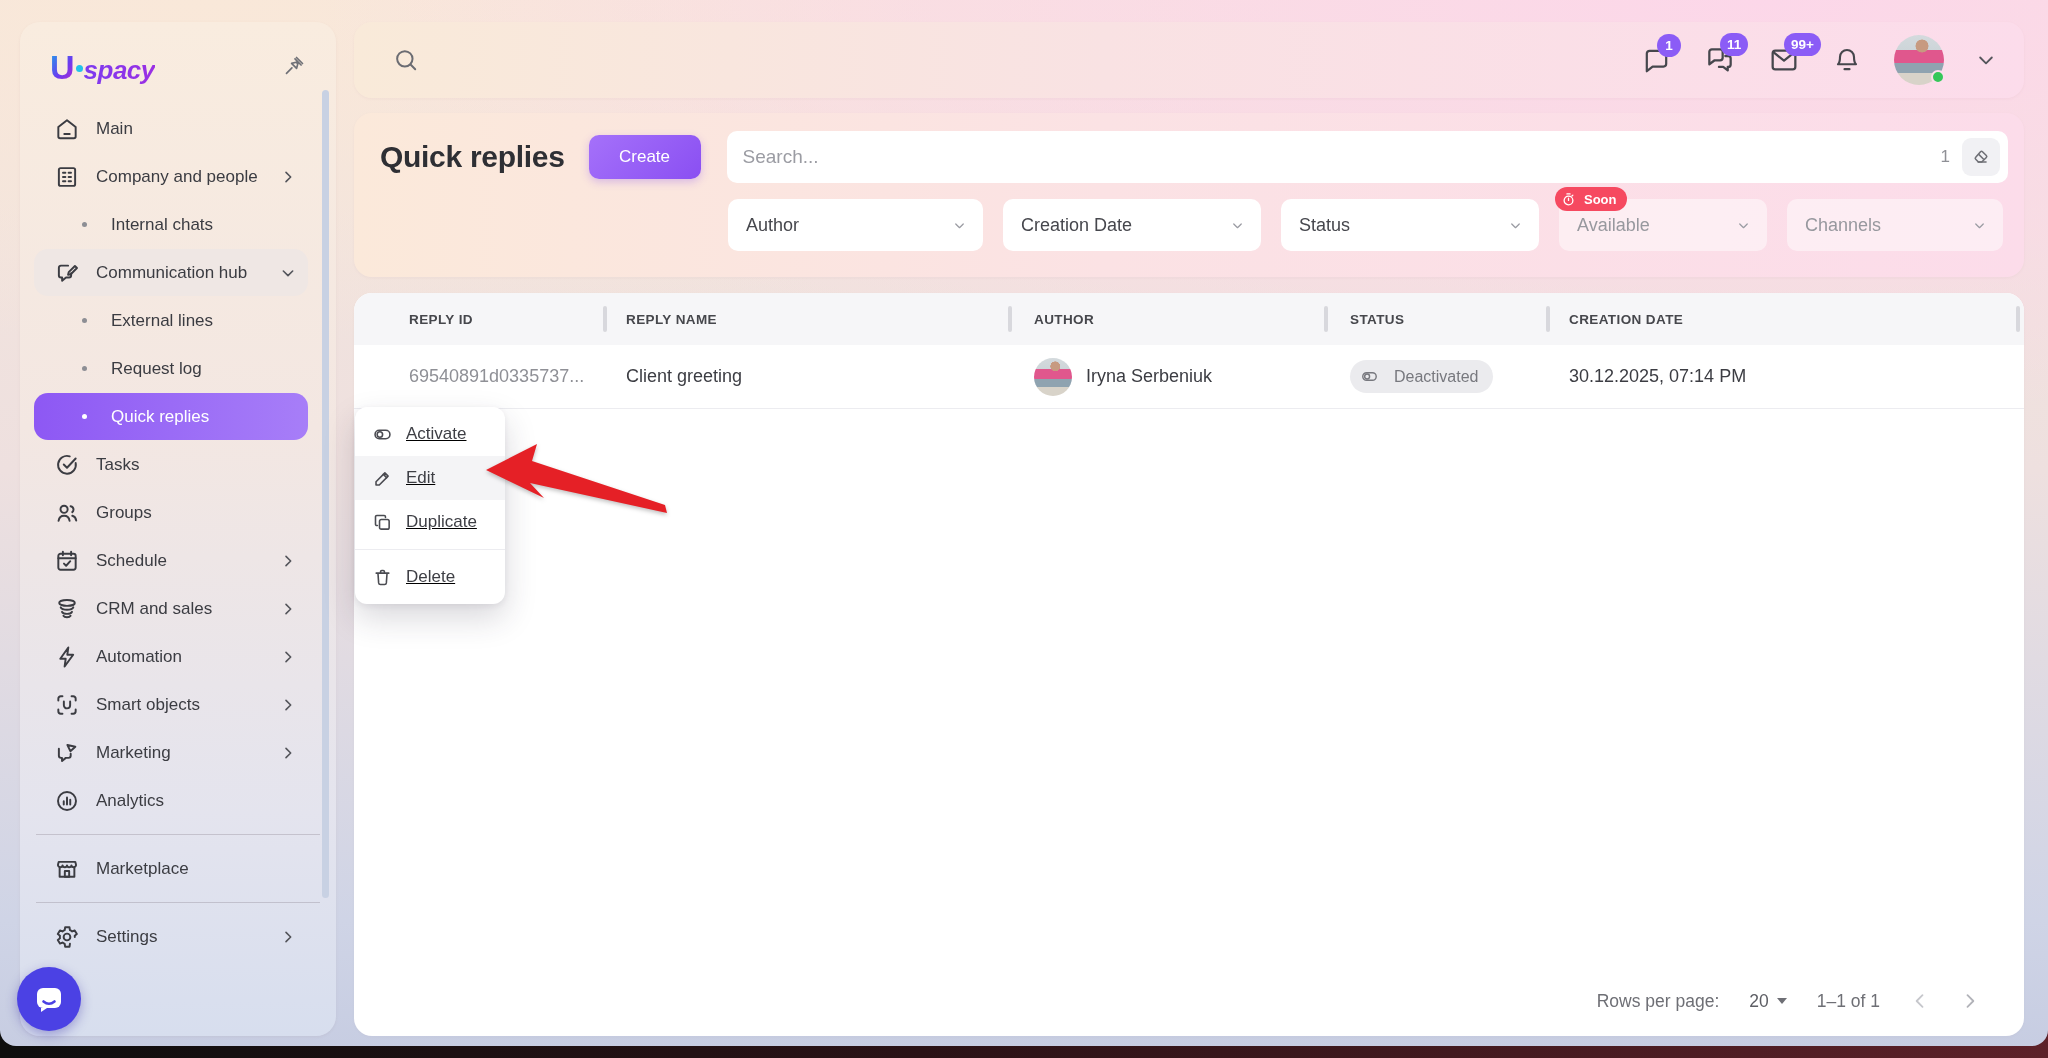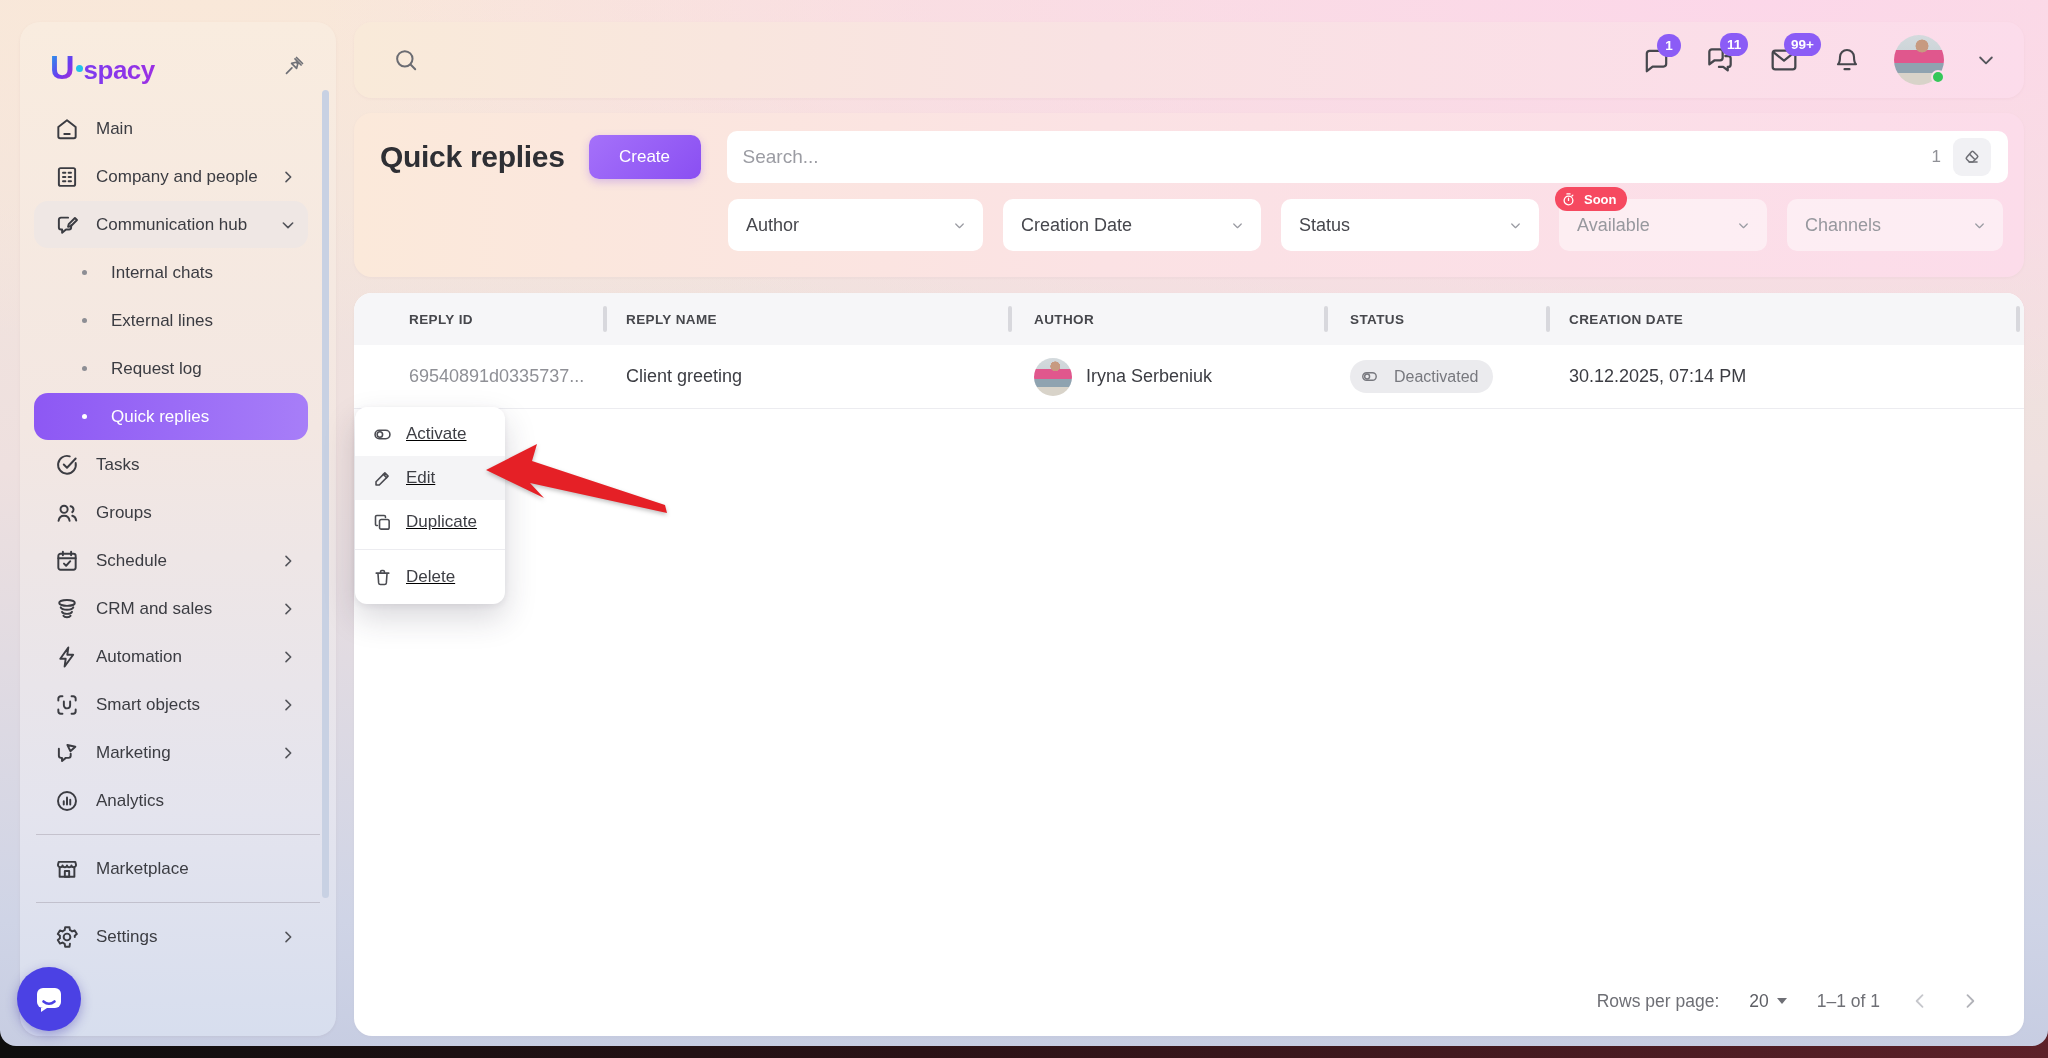--- a/index.html
+++ b/index.html
@@ -19,21 +19,21 @@
     background:linear-gradient(180deg,#f9ecdf 0%,#f3e7e2 40%,#e4e4ee 78%,#d7deee 100%);
     box-shadow:0 1px 3px rgba(150,120,120,.10); overflow:hidden; }
   .logo-row { display:flex; align-items:center; justify-content:space-between; padding:28px 30px 14px 30px; }
   .logo { display:flex; align-items:baseline; cursor:pointer; position:relative; }
   .logo-u { font-size:34px; font-weight:800; line-height:1;
     background:linear-gradient(130deg,#1ba8e8 0%,#6a3bf0 55%,#c227c9 100%);
     -webkit-background-clip:text; background-clip:text; color:transparent; }
   .logo-dot { width:7px; height:7px; border-radius:50%; background:#21c3ea; margin:0 1px 14px 1px; align-self:flex-end; }
   .logo-text { font-size:26px; font-weight:800; letter-spacing:-.5px;
     background:linear-gradient(100deg,#7a3bf0 0%,#9c2fe3 100%);
-    -webkit-background-clip:text; background-clip:text; color:transparent; }
+    -webkit-background-clip:text; background-clip:text; color:transparent;font-style:italic; }
   .pin { color:#6f7076; cursor:pointer; }
   .nav { position:relative; padding:4px 0 0 0; }
   .nav-item { height:47px; display:flex; align-items:center; margin:1px 28px 1px 14px;
     border-radius:14px; padding:0 12px 0 20px; cursor:pointer; color:#3b3c42; font-size:17px; }
   .nav-item .nicon { width:26px; height:26px; margin-right:16px; flex:0 0 auto; display:flex; align-items:center; }
   .nav-item .nlabel { flex:1; white-space:nowrap; }
   .nav-item .nchev { color:#54555b; display:flex; }
   .nav-item.parent-active { background:#efe7e4; }
   .nav-sub { padding-left:48px; }
   .bullet { width:5px; height:5px; border-radius:50%; background:#8d8e94; margin-right:24px; flex:0 0 auto; }
@@ -66,21 +66,21 @@
   
   .header-card { position:absolute; left:354px; top:113px; width:1670px; height:164px; border-radius:18px;
     background:linear-gradient(90deg,#fbe9da 0%,#fbe2e4 45%,#fcdcea 100%);
     box-shadow:0 1px 3px rgba(170,130,140,.08); padding:18px 16px 0 26px; }
   .hrow1 { display:flex; align-items:center; height:52px; }
   .title { font-size:30px; font-weight:700; color:#2e2f34; letter-spacing:-.3px; white-space:nowrap; }
   .create-btn { margin-left:24px; width:112px; height:44px; border:none; border-radius:10px; cursor:pointer;
     background:linear-gradient(135deg,#a571fa 0%,#8a4ff2 100%); color:#fff; font-size:17px;
     font-family:inherit; box-shadow:0 3px 8px rgba(138,79,242,.30); }
   .search-box { flex:1; margin-left:26px; height:52px; background:#ffffff; border-radius:10px;
-    display:flex; align-items:center; padding:0 17px 0 16px; }
+    display:flex; align-items:center; padding:0 8px 0 16px; }
   .search-box input { flex:1; border:none; outline:none; font-size:19px; font-family:inherit; color:#3c3d43;
     background:transparent; }
   .search-box input::placeholder { color:#9b9ca3; }
   .scount { color:#8f9096; font-size:17px; margin:0 12px; }
   .erase-btn { width:38px; height:38px; border:none; border-radius:9px; background:#f1f1f4; color:#6f7076;
     display:flex; align-items:center; justify-content:center; cursor:pointer; }
   .hrow2 { display:flex; gap:20px; margin-top:16px; padding-left:348px; }
   .fselect { position:relative; height:52px; background:#ffffff; border-radius:10px; display:flex;
     align-items:center; padding:0 16px 0 18px; font-size:18px; color:#46474d; cursor:pointer; }
   .fselect .flabel { flex:1; white-space:nowrap; }
@@ -170,38 +170,38 @@
             </svg>
           </span>
         <span class="nlabel">Company and people</span>
         <span class="nchev">
             <svg width="16" height="16" viewBox="0 0 24 24" fill="none" stroke="currentColor" stroke-width="2.4" stroke-linecap="round" stroke-linejoin="round">
               <path d="m9 5 7 7-7 7"></path>
             </svg>
           </span>
       </div>
 
-      <div class="nav-item parent-active">
-        <span class="nicon">
-            <svg width="26" height="26" viewBox="0 0 24 24" fill="none" stroke="#3b3c42" stroke-width="1.8" stroke-linecap="round" stroke-linejoin="round">
-              <path d="M13 5.2H6.4A1.9 1.9 0 0 0 4.5 7.1v7.2a1.9 1.9 0 0 0 1.9 1.9h1.1v3l3.6-3h2.8a1.9 1.9 0 0 0 1.9-1.9v-2.1"></path>
-              <path d="M13.6 11.2 19.3 5.5l1.9 1.9-5.7 5.7-2.5.6z"></path>
-            </svg>
-          </span>
-        <span class="nlabel">Communication hub</span>
-        <span class="nchev">
-            <svg width="16" height="16" viewBox="0 0 24 24" fill="none" stroke="currentColor" stroke-width="2.4" stroke-linecap="round" stroke-linejoin="round">
-              <path d="m5 9 7 7 7-7"></path>
-            </svg>
-          </span>
-      </div>
-
       <div class="nav-item nav-sub">
         <span class="bullet"></span>
         <span class="nlabel">Internal chats</span>
+      </div>
+
+      <div class="nav-item parent-active">
+        <span class="nicon">
+            <svg width="26" height="26" viewBox="0 0 24 24" fill="none" stroke="#3b3c42" stroke-width="1.8" stroke-linecap="round" stroke-linejoin="round">
+              <path d="M13 5.2H6.4A1.9 1.9 0 0 0 4.5 7.1v7.2a1.9 1.9 0 0 0 1.9 1.9h1.1v3l3.6-3h2.8a1.9 1.9 0 0 0 1.9-1.9v-2.1"></path>
+              <path d="M13.6 11.2 19.3 5.5l1.9 1.9-5.7 5.7-2.5.6z"></path>
+            </svg>
+          </span>
+        <span class="nlabel">Communication hub</span>
+        <span class="nchev">
+            <svg width="16" height="16" viewBox="0 0 24 24" fill="none" stroke="currentColor" stroke-width="2.4" stroke-linecap="round" stroke-linejoin="round">
+              <path d="m5 9 7 7 7-7"></path>
+            </svg>
+          </span>
       </div>
       <div class="nav-item nav-sub">
         <span class="bullet"></span>
         <span class="nlabel">External lines</span>
       </div>
       <div class="nav-item nav-sub">
         <span class="bullet"></span>
         <span class="nlabel">Request log</span>
       </div>
       <div class="nav-item nav-sub active">

